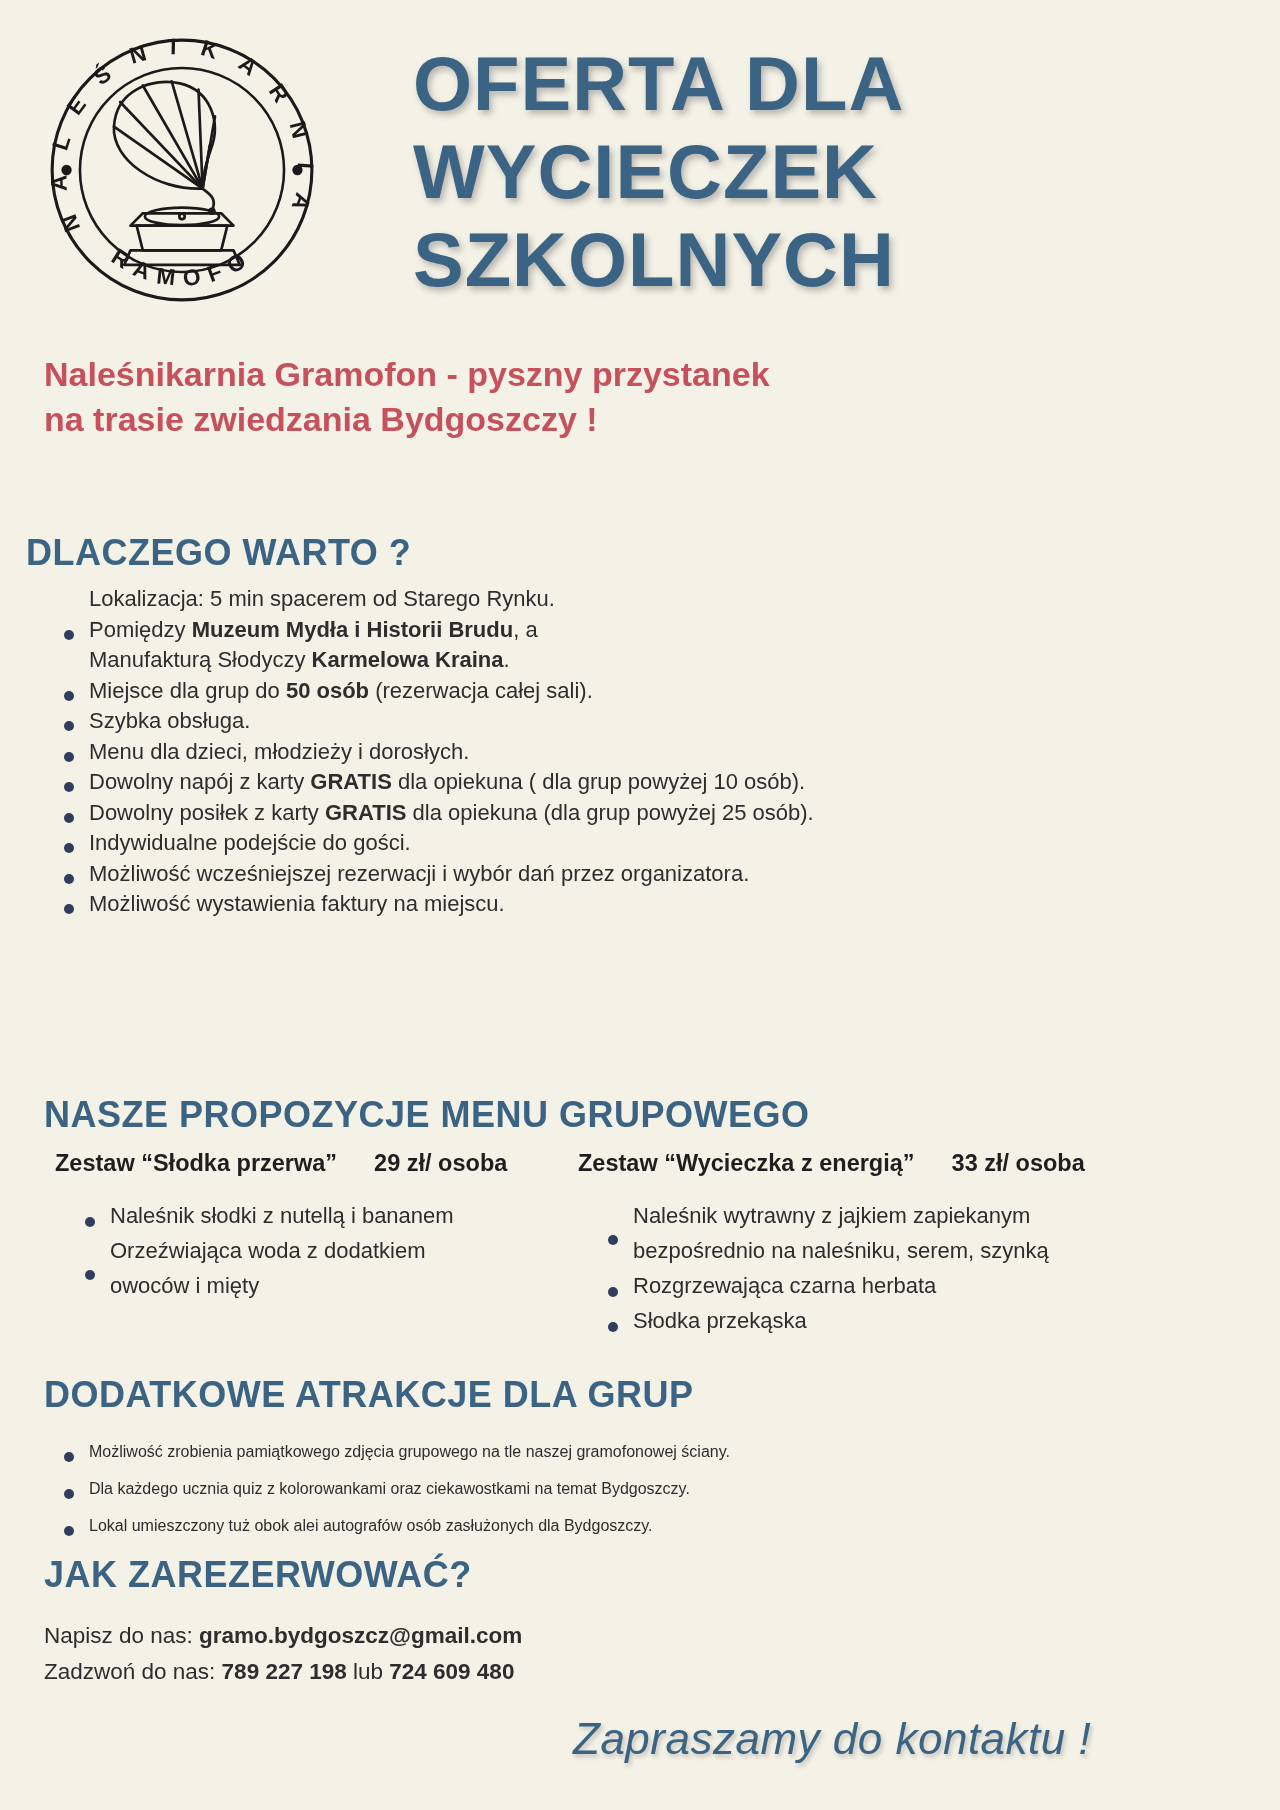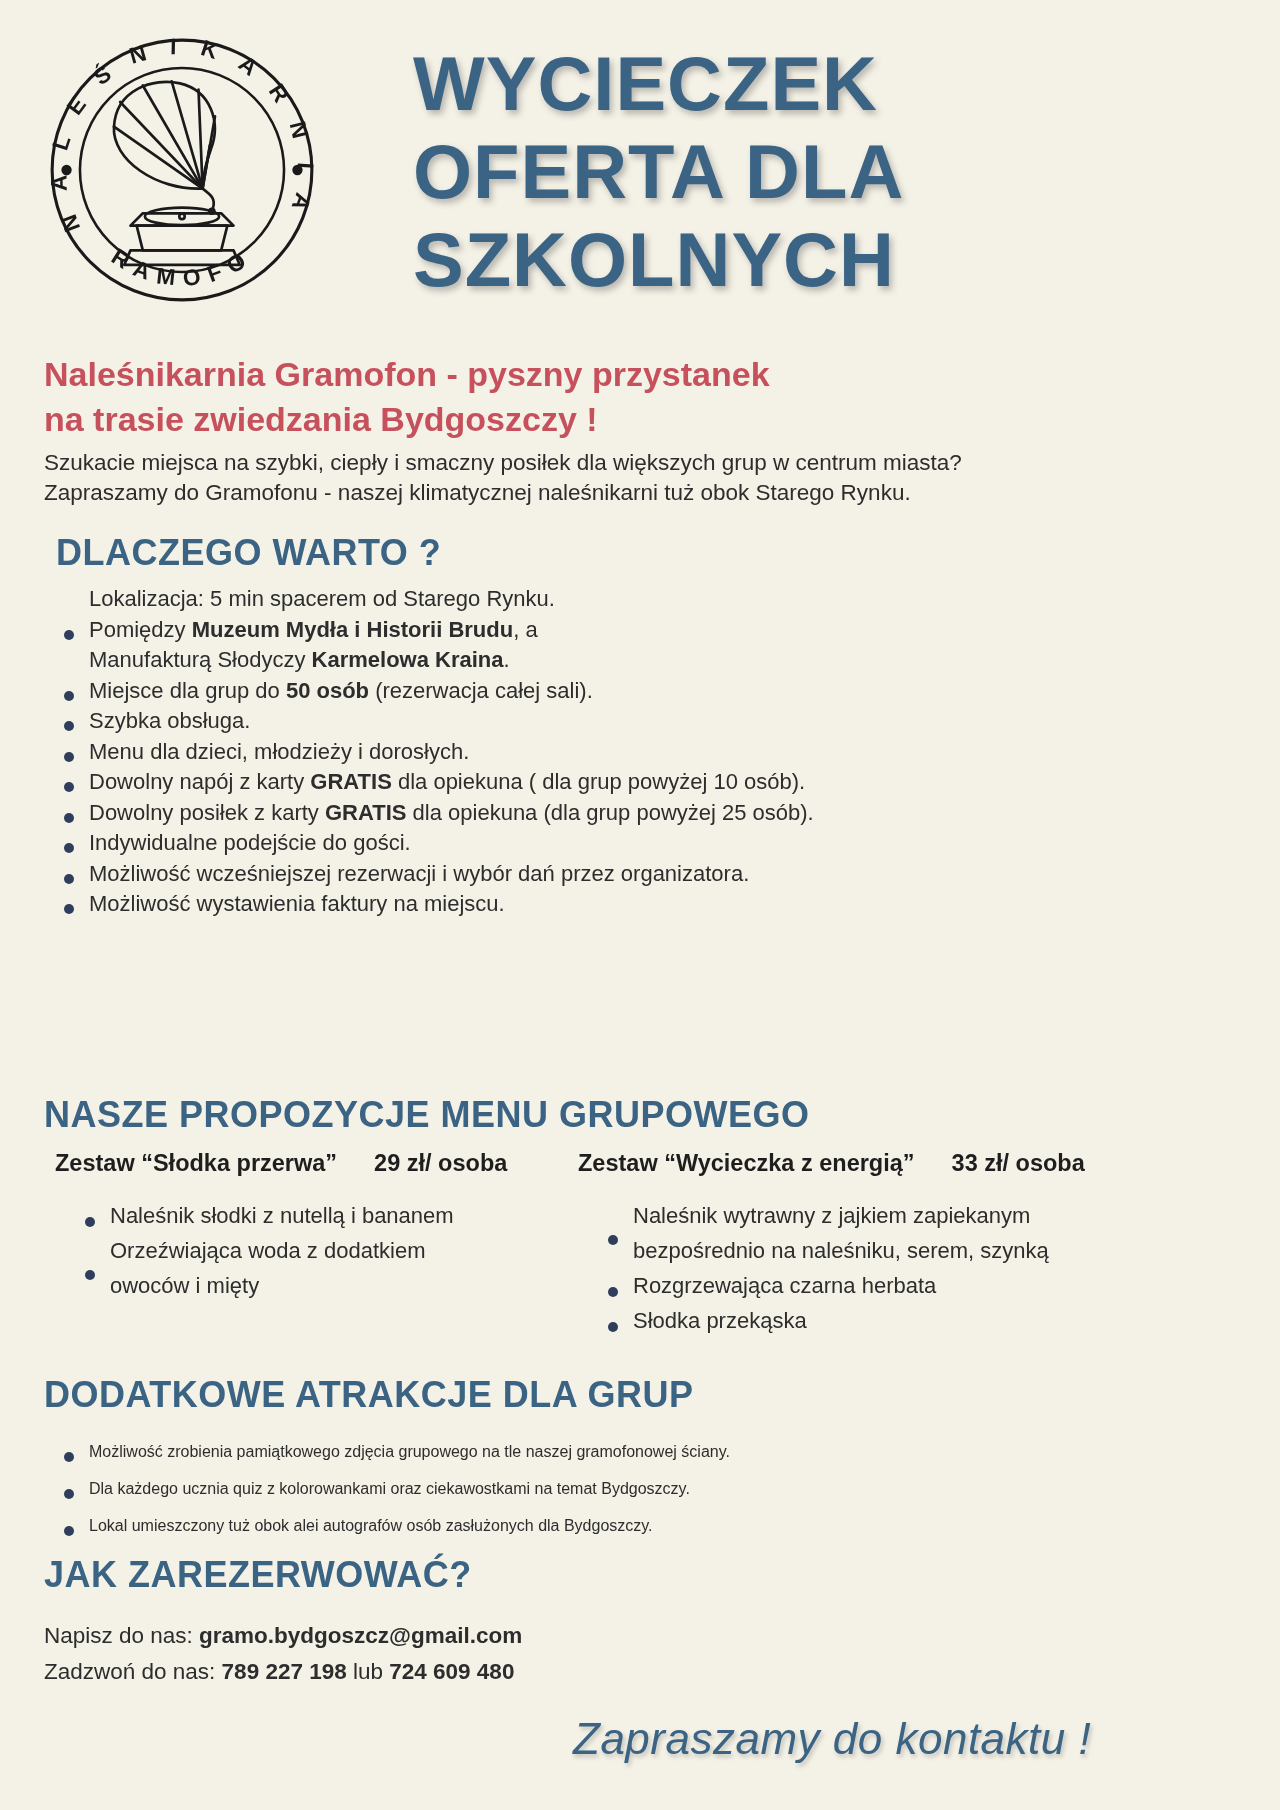--- a/index.html
+++ b/index.html
@@ -33,21 +33,21 @@
   }
 
   #intro-body {
     left:44px; top:448px;
     font-size:22.5px; line-height:30px;
   }
 
   .section-heading {
     font-size:36px; font-weight:700; color:#3b6383; letter-spacing:0.5px;
   }
-  #why-heading   { left:56px; top:532px; }
+  #why-heading   { left:26px; top:532px; }
   #menu-heading  { left:44px; top:1094px; }
   #attr-heading  { left:44px; top:1374px; }
   #book-heading  { left:44px; top:1554px; }
 
   ul { list-style:none; margin:0; padding:0; }
   li { display:flex; align-items:center; }
   .dot {
     flex:0 0 auto; width:10px; height:10px; border-radius:50%;
     background:#2f3e5c; margin:10px 15px 0 0;
   }
@@ -119,34 +119,30 @@
         <path d="M 92 172 L 168 172 L 180 184 L 80 184 Z"></path>
 
         <path d="M 86 184 L 174 184 L 168 208 L 92 208 Z"></path>
 
         <path d="M 80 208 L 180 208 L 186 222 L 74 222 Z"></path>
       </g>
     </svg>
   </div>
 
   <div class="abs" id="title">
+    <div>OFERTA DLA</div>
     <div>WYCIECZEK</div>
-    <div>OFERTA DLA</div>
     <div>SZKOLNYCH</div>
   </div>
 
   <div class="abs" id="intro-heading">
     <div>Naleśnikarnia Gramofon - pyszny przystanek</div>
     <div>na trasie zwiedzania Bydgoszczy !</div>
   </div>
 
-  <div class="abs" id="intro-body">
-    <div>Szukacie miejsca na szybki, ciepły i smaczny posiłek dla większych grup w centrum miasta?</div>
-    <div>Zapraszamy do Gramofonu - naszej klimatycznej naleśnikarni tuż obok Starego Rynku.</div>
-  </div>
 
   <div class="abs section-heading" id="why-heading">DLACZEGO WARTO ?</div>
   <ul class="abs" id="why-list">
       <li>
         <span class="dot"></span>
         <span class="li-text"><span>Lokalizacja: 5 min spacerem od Starego Rynku.
 Pomiędzy </span><b>Muzeum Mydła i Historii Brudu</b><span>, a
 Manufakturą Słodyczy </span><b>Karmelowa Kraina</b><span>.</span></span>
       </li>
       <li>

